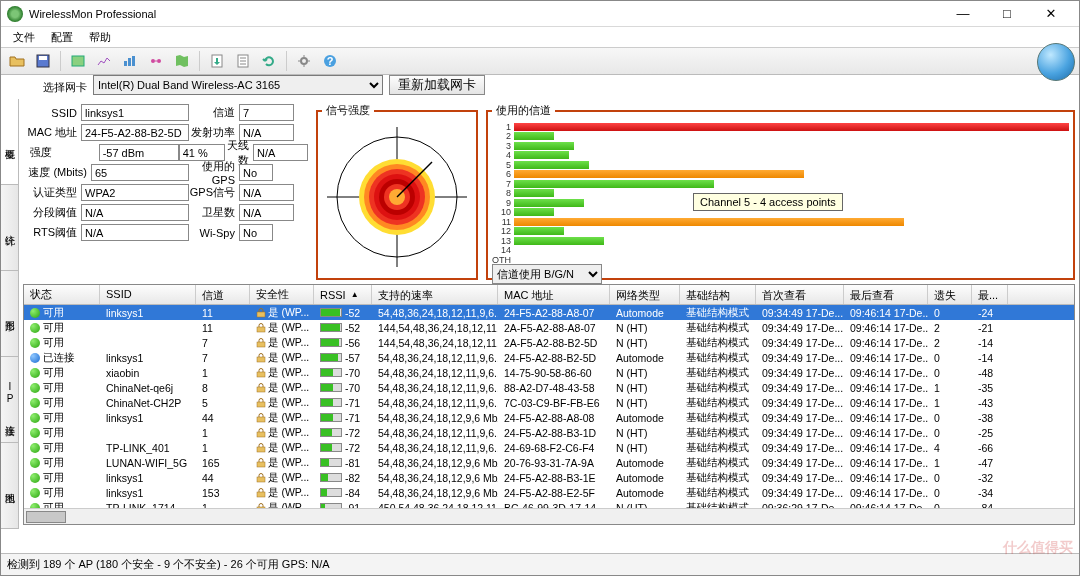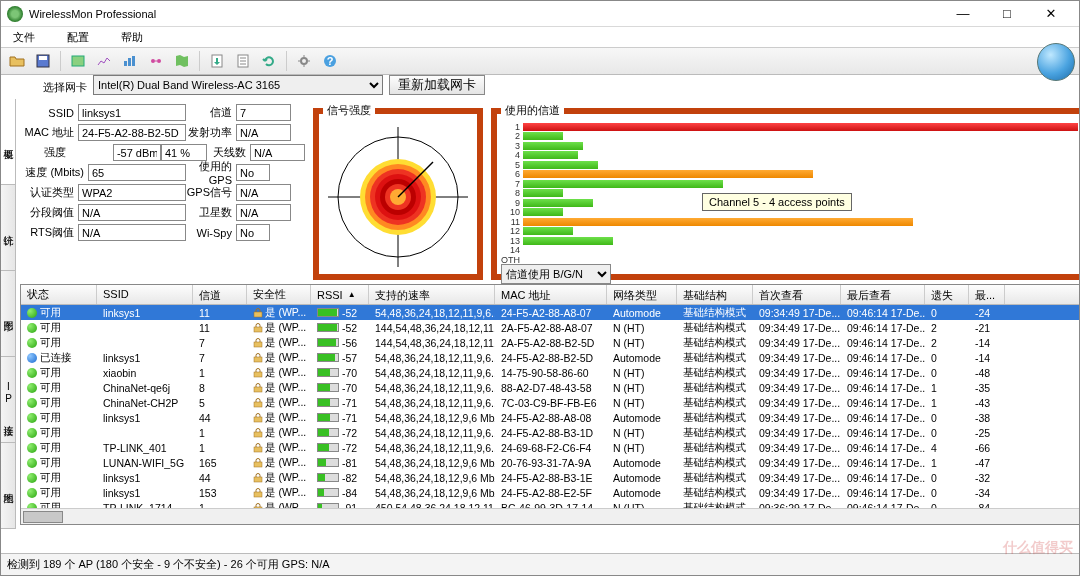--- a/index.html
+++ b/index.html
@@ -2,21 +2,21 @@
 <html><head>
 <meta charset="utf-8">
 <style>
 *{box-sizing:border-box;margin:0;padding:0;font-family:"Microsoft YaHei",Tahoma,Arial,sans-serif;font-size:11px;color:#000}
 body{background:#fff;width:1080px;height:576px;overflow:hidden;position:relative;border:1px solid #888}
 .titlebar{height:26px;background:#fff;display:flex;align-items:center;padding:0 6px;border-bottom:1px solid #d9d9d9}
 .titlebar .icon{width:16px;height:16px;background:radial-gradient(circle,#7cc576 30%,#2a7a2a 70%);border-radius:50%;margin-right:6px}
 .titlebar .title{flex:1}
 .winbtns{display:flex;gap:0}
 .winbtns div{width:44px;height:24px;display:flex;align-items:center;justify-content:center;font-size:13px;font-family:Arial}
-.menubar{height:20px;display:flex;align-items:center;padding:0 4px;gap:16px}
+.menubar{height:20px;display:flex;align-items:center;padding:0 4px;gap:0}
 .menubar span{padding:2px 8px}
 .toolbar{height:28px;background:linear-gradient(#f7f7f7,#e8e8e8);border-top:1px solid #ccc;border-bottom:1px solid #bbb;display:flex;align-items:center;padding:0 4px;gap:2px}
 .tbtn{width:24px;height:22px;display:flex;align-items:center;justify-content:center;border:1px solid transparent;border-radius:2px}
 .tbtn svg{width:16px;height:16px}
 .sep{width:1px;height:20px;background:#ccc;margin:0 3px}
 .adapter-row{height:24px;display:flex;align-items:flex-end;padding:4px 6px 4px 42px;gap:6px}
 .adapter-row select{width:290px;height:20px;border:1px solid #7a7a7a;font-size:11px}
 .btn{height:20px;padding:0 8px;background:linear-gradient(#fdfdfd,#e4e4e4);border:1px solid #888;font-size:13px}
 .body{display:flex;height:430px}
 .vtabs{width:20px;display:flex;flex-direction:column;border-right:1px solid #bbb}
@@ -26,21 +26,21 @@
 .top{display:flex;height:185px;padding:4px;gap:8px}
 .info{width:285px;position:relative}
 .info .row{display:flex;align-items:center;height:19px;margin-bottom:1px}
 .info .lab{width:58px;text-align:right;padding-right:4px;font-size:11px}
 .info .lab2{width:50px;text-align:right;padding-right:4px;font-size:11px}
 .info input{height:17px;border:1px solid #888;padding:0 3px;font-size:11px;background:#fff}
 .info .w1{width:108px}
 .info .w2{width:55px}
 .info .w3{width:46px}
 .info .w4{width:34px}
-fieldset{border:6px solid #c2410c;padding:4px}
+fieldset{border:2px solid #c2410c;padding:4px}
 legend{font-size:11px;padding:0 4px}
 .radar{width:160px;position:relative}
 .radar-svg{width:150px;height:150px}
 .channels{flex:1;position:relative}
 .chbars{position:relative;height:140px}
 .chrow{display:flex;align-items:center;height:9px;margin-bottom:0.5px}
 .chrow .n{width:22px;text-align:right;font-size:9px;padding-right:3px;color:#333}
 .chrow .bar{height:8px}
 .green{background:linear-gradient(#6de04a,#3fb818)}
 .orange{background:linear-gradient(#ffaa33,#ee8800)}
@@ -203,21 +203,21 @@
             <input class="w2" readonly="" value="7" style="">
           </div>
         <div class="row">
             <span class="lab">MAC 地址</span>
             <input class="w1" readonly="" value="24-F5-A2-88-B2-5D" style="">
             <span class="lab2">发射功率</span>
             <input class="w2" readonly="" value="N/A" style="">
           </div>
         <div class="row">
             <span class="lab">强度</span>
-            <input class="w2" style="width: 48px; margin-left: 43px;" readonly="" value="-57 dBm">
+            <input class="w2" style="width: 80px; margin-left: 43px;" readonly="" value="-57 dBm">
             <input class="w3" readonly="" value="41 %" style="">
             <span class="lab2">天线数</span>
             <input class="w2" readonly="" value="N/A" style="">
           </div>
         <div class="row">
             <span class="lab" style="width:68px">速度 (Mbits)</span>
             <input style="width: 98px;" readonly="" value="65">
             <span class="lab2">使用的GPS</span>
             <input class="w4" readonly="" value="No" style="">
           </div>

